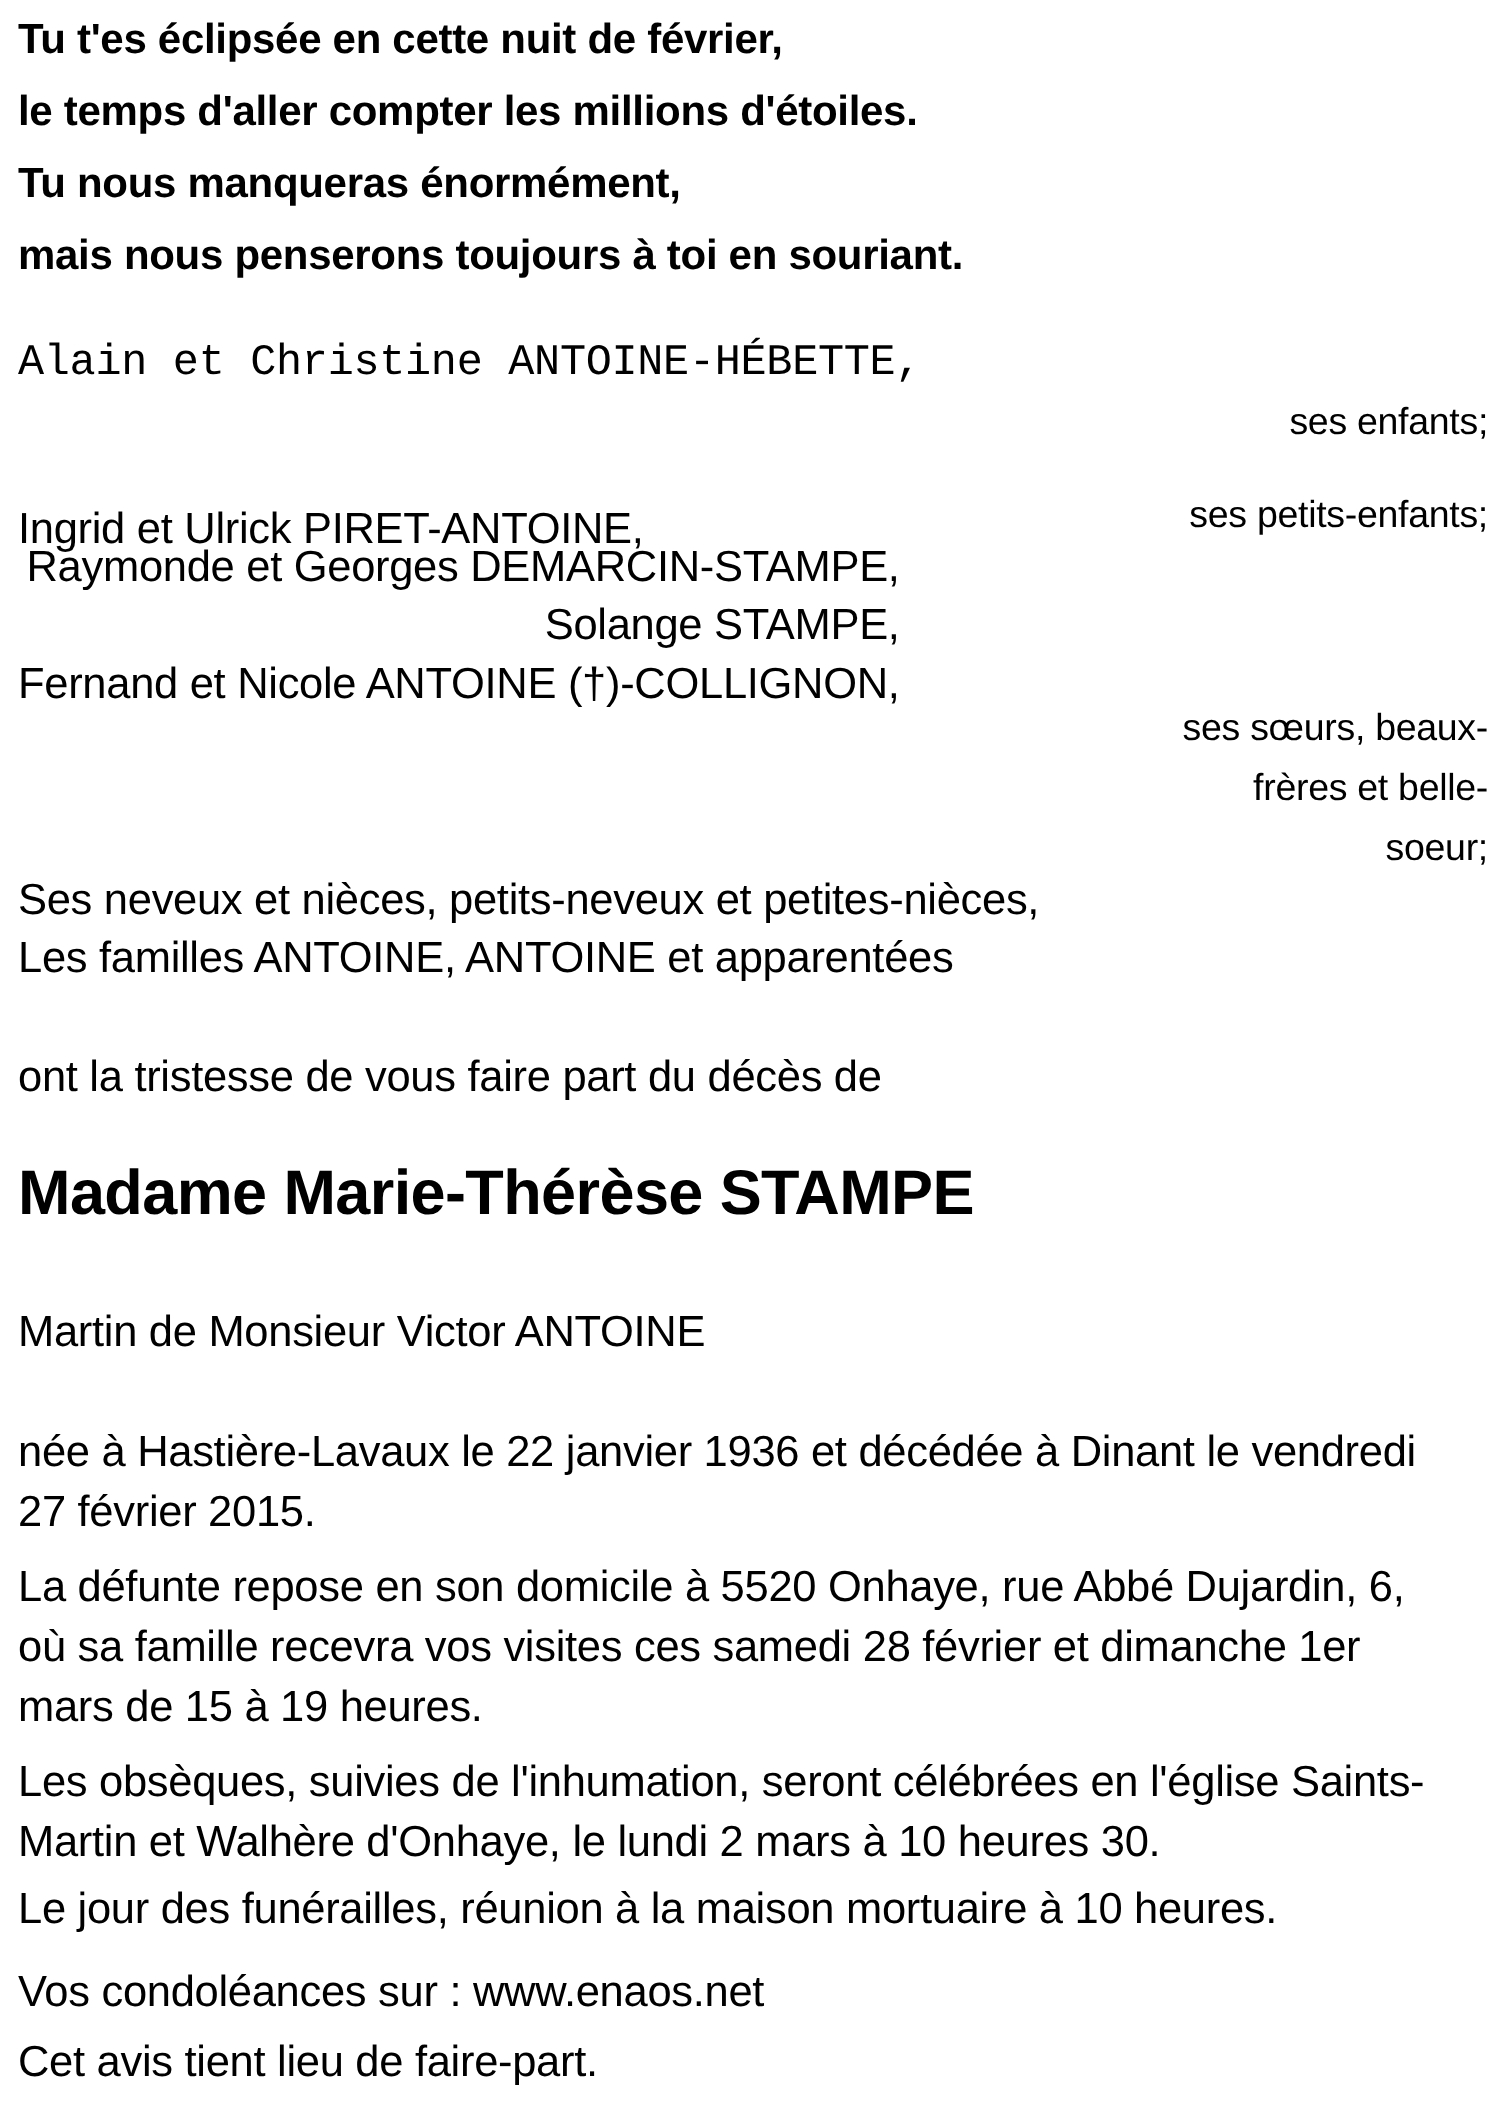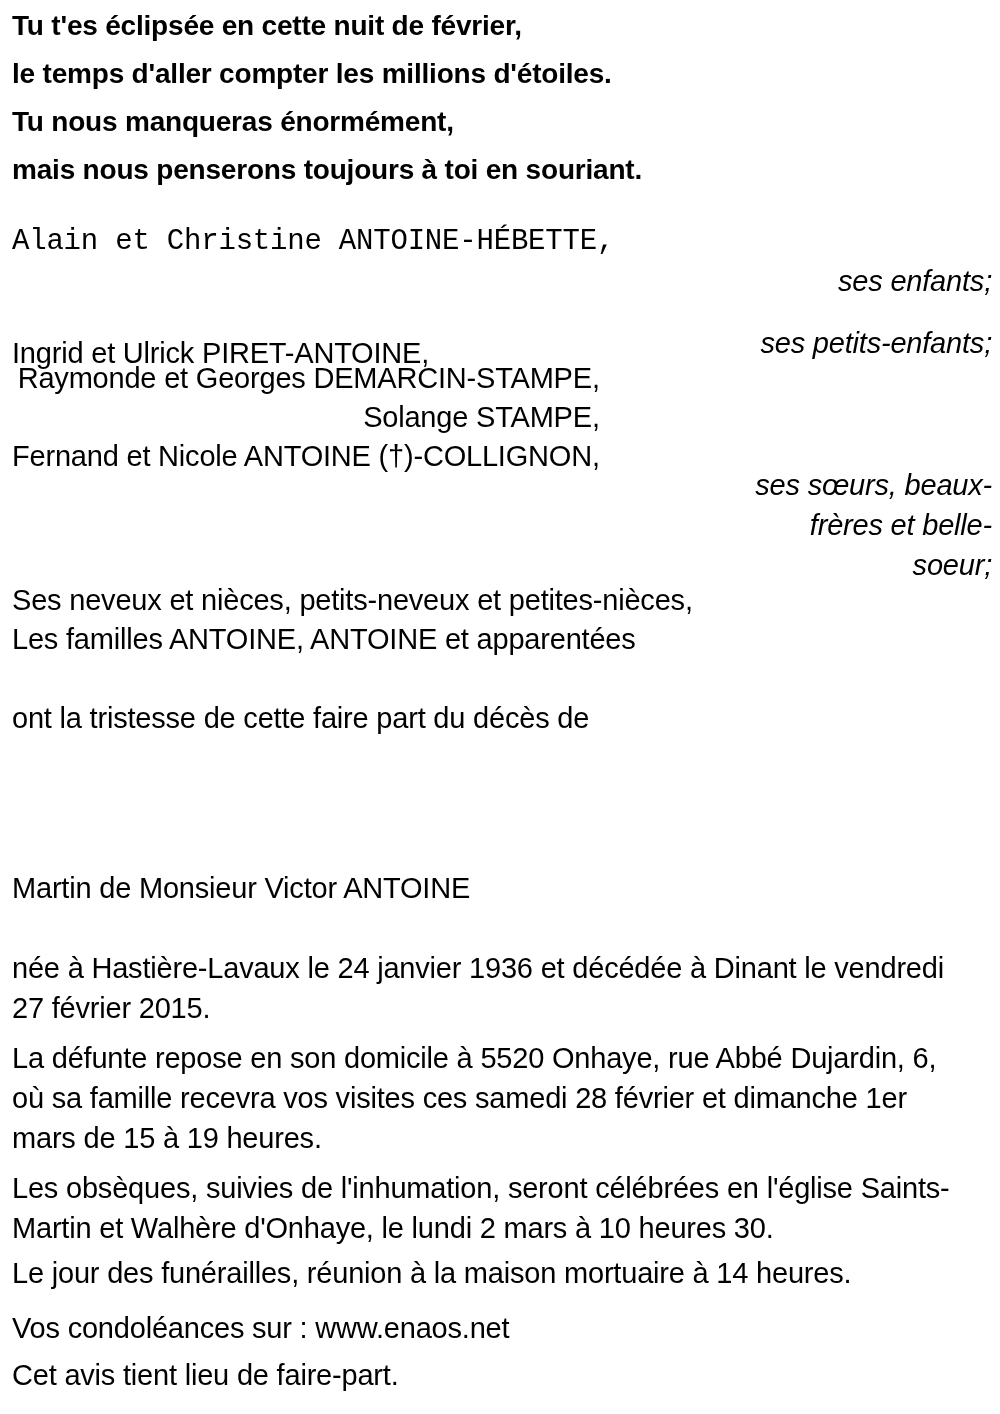--- a/index.html
+++ b/index.html
@@ -29,22 +29,21 @@
     font-size: 28px;
     font-weight: 700;
     line-height: 48px;
   }
   .name-line {
     font-size: 29px;
     font-weight: 400;
     line-height: 39px;
   }
   .label-line {
-    font-size: 29px;
-    font-style: italic;
+    font-size: 25px;
     line-height: 40px;
   }
   .intro-line {
     font-size: 29px;
     line-height: 39px;
   }
   .headline {
     top: 771px;
     font-size: 42px;
     font-weight: 700;
@@ -94,34 +93,35 @@
 Solange STAMPE,
 Fernand et Nicole ANTOINE (†)-COLLIGNON,</div>
 
   <div class="abs right label-line pos-siblings-label">ses sœurs, beaux-
 frères et belle-
 soeur;</div>
 
   <div class="abs left name-line pos-extended">Ses neveux et nièces, petits-neveux et petites-nièces,
 Les familles ANTOINE, ANTOINE et apparentées</div>
 
-  <div class="abs left intro-line pos-announcement">ont la tristesse de cette faire part du décès de</div>
+  <div class="abs left intro-line pos-announcement">ont la tristesse de vous faire part du décès de</div>
 
+  <div class="abs left headline">Madame Marie-Thérèse STAMPE</div>
 
   <div class="abs left name-line pos-widow">Martin de Monsieur Victor ANTOINE</div>
 
-  <div class="abs left body-par pos-birth-death">née à Hastière-Lavaux le 24 janvier 1936 et décédée à Dinant le vendredi
+  <div class="abs left body-par pos-birth-death">née à Hastière-Lavaux le 22 janvier 1936 et décédée à Dinant le vendredi
 27 février 2015.</div>
 
   <div class="abs left body-par pos-repose">La défunte repose en son domicile à 5520 Onhaye, rue Abbé Dujardin, 6,
 où sa famille recevra vos visites ces samedi 28 février et dimanche 1er
 mars de 15 à 19 heures.</div>
 
   <div class="abs left body-par pos-funeral">Les obsèques, suivies de l'inhumation, seront célébrées en l'église Saints-
 Martin et Walhère d'Onhaye, le lundi 2 mars à 10 heures 30.</div>
 
-  <div class="abs left body-par pos-gathering">Le jour des funérailles, réunion à la maison mortuaire à 14 heures.</div>
+  <div class="abs left body-par pos-gathering">Le jour des funérailles, réunion à la maison mortuaire à 10 heures.</div>
 
   <div class="abs left body-par pos-condolences">Vos condoléances sur : www.enaos.net</div>
 
   <div class="abs left body-par pos-legal">Cet avis tient lieu de faire-part.</div>
 
 </div>
 
 </body></html>

